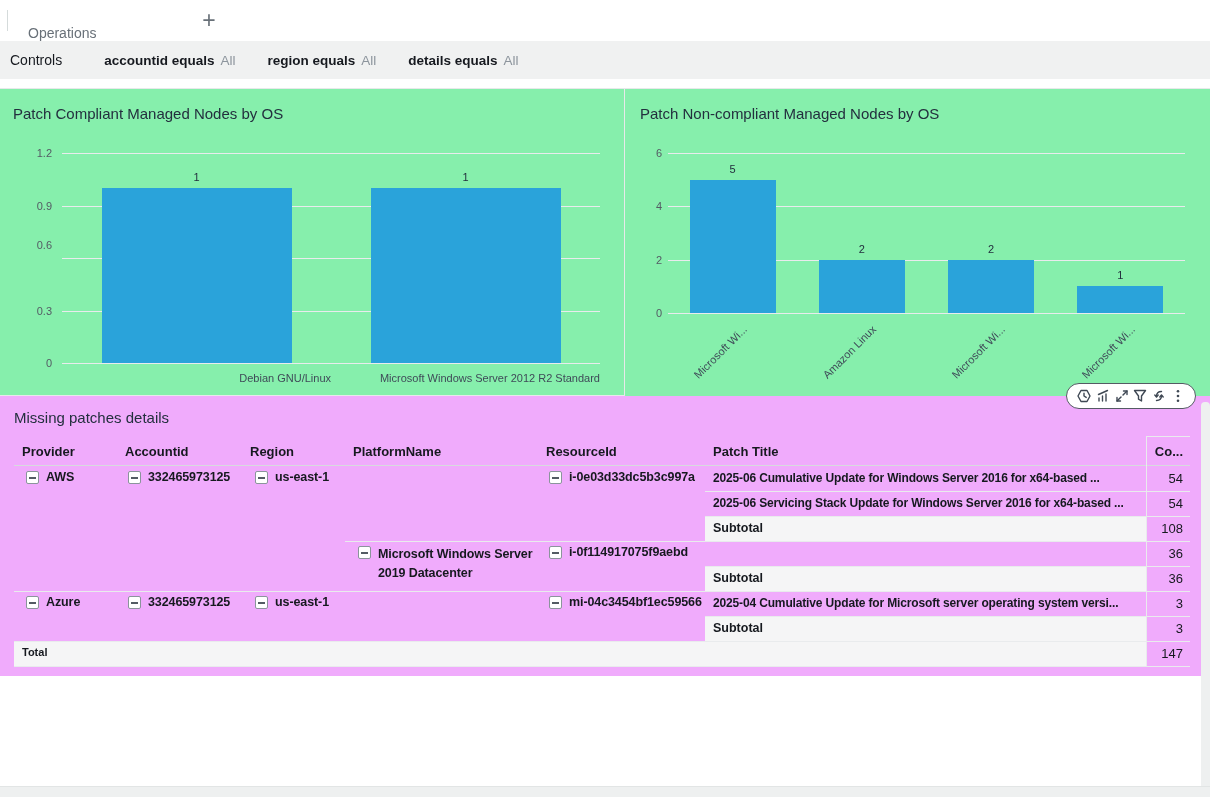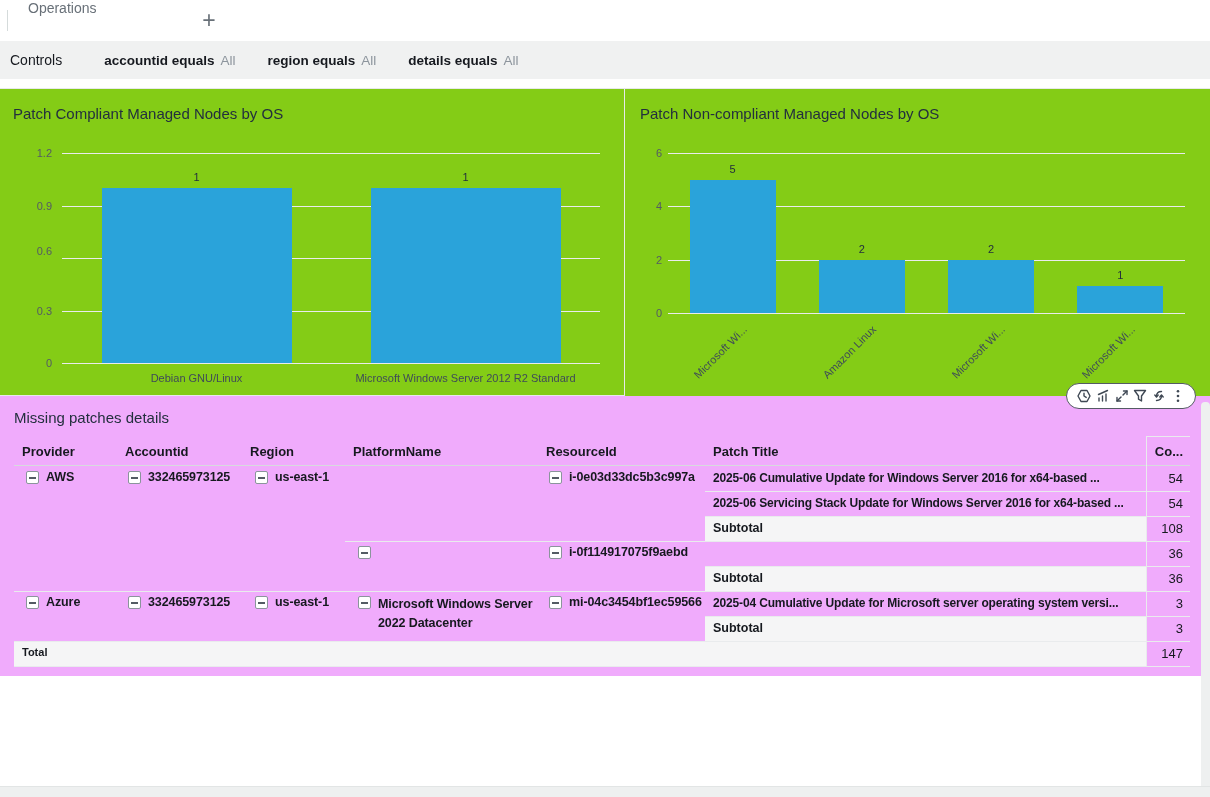--- a/index.html
+++ b/index.html
@@ -14,49 +14,49 @@
     --subtle:#f5f5f6;
     --hdrline:#d7dbdd;
   }
   *{box-sizing:border-box;margin:0;padding:0}
   html,body{width:1210px;height:797px;overflow:hidden}
   body{font-family:"Liberation Sans",sans-serif;background:#fff;color:var(--ink);position:relative}
 
   
   .tabbar{position:absolute;left:0;top:0;width:1210px;height:41px;background:#fff;z-index:5}
   .tabbar .edge{position:absolute;left:7px;top:10px;width:1px;height:21px;background:#d5dbdb}
-  .tab-op{position:absolute;left:18px;top:0;height:41px;display:flex;align-items:flex-start;
+  .tab-op{position:absolute;left:18px;top:0;height:41px;display:flex;align-items:flex-end;
           font-size:14px;color:var(--gray);padding:0 10px;cursor:pointer}
   .tab-active{position:absolute;left:96px;top:0;height:44px;background:#fff;z-index:6;
           border-left:1px solid #d5dbdb;border-right:1px solid #d5dbdb;
           display:flex;align-items:center;gap:8px;padding:0 14px 3px 14px;
           font-size:14px;font-weight:bold;color:var(--ink);cursor:pointer}
   .chev{width:12px;height:8px;display:inline-block}
   .tab-add{position:absolute;left:194px;top:5px;width:30px;height:30px;display:flex;
           align-items:center;justify-content:center;font-size:23px;font-weight:300;
           color:var(--gray);cursor:pointer}
 
   
   .controls{position:absolute;left:0;top:41px;width:1210px;height:38px;background:var(--ctrl-bg);
           display:flex;align-items:center;padding-left:10px;font-size:13.5px}
   .controls .clabel{color:var(--ink);font-size:14px;margin-right:42px}
   .fgroup{display:flex;align-items:center;gap:6px;margin-right:32px;cursor:pointer}
   .fgroup .fname{font-weight:bold;color:var(--ink)}
   .fgroup .fval{color:var(--faint)}
 
   
-  .panel{position:absolute;background:#84cc16;border-top:1px solid var(--border);border-bottom:1px solid var(--border)}
+  .panel{position:absolute;background:#86efac;border-top:1px solid var(--border);border-bottom:1px solid var(--border)}
   #panel-left{left:0;top:88px;width:625px;height:308px;border-right:1px solid var(--border)}
   #panel-right{left:625px;top:88px;width:585px;height:396px}
   .ctitle{position:absolute;left:13px;top:16px;font-size:15px;font-weight:500;color:var(--navy);white-space:nowrap}
   .gridline{position:absolute;height:1px;background:var(--grid)}
   .ytick{position:absolute;font-size:11px;color:#545b64;text-align:right;width:30px}
   .bar{position:absolute;background:var(--blue)}
   .blabel{position:absolute;font-size:11px;color:var(--navy);text-align:center}
-  .xlabel{position:absolute;font-size:11px;color:#3f4b58;text-align:center;white-space:nowrap}
+  .xlabel{position:absolute;font-size:11px;color:#3f4b58;text-align:right;white-space:nowrap}
   .xrot{position:absolute;width:0;height:0}
   .xrot span{position:absolute;right:0;top:0;font-size:11px;color:#3f4b58;white-space:nowrap;
              transform:rotate(-45deg);transform-origin:top right;display:block}
 
   
   .vtoolbar{position:absolute;left:1066px;top:383px;height:26px;width:130px;background:#fff;
             border:1.6px solid #545b64;border-radius:14px;display:flex;align-items:center;
             justify-content:space-between;padding:0 10px;z-index:8}
   .vtoolbar .ticon{width:14px;height:14px;display:flex;align-items:center;justify-content:center;cursor:pointer}
   .vtoolbar svg{stroke:#3f4854;fill:none;stroke-width:1.4;stroke-linecap:round;stroke-linejoin:round}
@@ -114,21 +114,21 @@
 </div>
 
 <div class="panel" id="panel-left">
   <div class="ctitle">Patch Compliant Managed Nodes by OS</div>
   <div id="chart0">
       <div class="gridline" style="left: 62px; top: 274px; width: 538px;"></div>
       <div class="ytick" style="left: 22px; top: 268px;">0</div>
       <div class="gridline" style="left: 62px; top: 221.5px; width: 538px;"></div>
       <div class="ytick" style="left: 22px; top: 215.5px;">0.3</div>
       <div class="gridline" style="left: 62px; top: 169px; width: 538px;"></div>
-      <div class="ytick" style="left: 22px; top: 156px;">0.6</div>
+      <div class="ytick" style="left: 22px; top: 150px;">0.6</div>
       <div class="gridline" style="left: 62px; top: 116.5px; width: 538px;"></div>
       <div class="ytick" style="left: 22px; top: 110.5px;">0.9</div>
       <div class="gridline" style="left: 62px; top: 64px; width: 538px;"></div>
       <div class="ytick" style="left: 22px; top: 58px;">1.2</div>
       <div class="bar" style="left: 101.5px; top: 99px; width: 190px; height: 175px; background: rgb(42, 163, 218);"></div>
       <div class="blabel" style="left: 176.5px; top: 82px; width: 40px;">1</div>
       <div class="xlabel" style="left: 62px; top: 283px; width: 269px;">Debian GNU/Linux</div>
       <div class="bar" style="left: 370.5px; top: 99px; width: 190px; height: 175px; background: rgb(42, 163, 218);"></div>
       <div class="blabel" style="left: 445.5px; top: 82px; width: 40px;">1</div>
       <div class="xlabel" style="left: 331px; top: 283px; width: 269px;">Microsoft Windows Server 2012 R2 Standard</div>
@@ -261,20 +261,21 @@
   <div class="num" style="top:75px">54</div>
 
   <div class="patch" style="left:713px;top:100px">2025-06 Servicing Stack Update for Windows Server 2016 for x64-based ...</div>
   <div class="num" style="top:100px">54</div>
 
   <div class="sublabel" style="top:125px">Subtotal</div>
   <div class="num" style="top:125px">108</div>
 
   <div class="cell wrapcell" style="left:358px;top:149px">
     <span class="mbox"></span>
+    <span class="txt">Microsoft Windows Server 2019 Datacenter</span>
   </div>
   <div class="cell" style="left:549px;top:149px">
     <span class="mbox"></span>
     <span class="txt">i-0f114917075f9aebd</span>
   </div>
   <div class="num" style="top:150px">36</div>
 
   <div class="sublabel" style="top:175px">Subtotal</div>
   <div class="num" style="top:175px">36</div>
 
@@ -283,24 +284,20 @@
     <span class="txt">Azure</span>
   </div>
   <div class="cell" style="left:128px;top:199px">
     <span class="mbox"></span>
     <span class="txt">332465973125</span>
   </div>
   <div class="cell" style="left:255px;top:199px">
     <span class="mbox"></span>
     <span class="txt">us-east-1</span>
   </div>
-  <div class="cell wrapcell" style="left:358px;top:199px">
-    <span class="mbox"></span>
-    <span class="txt">Microsoft Windows Server 2022 Datacenter</span>
-  </div>
   <div class="cell" style="left:549px;top:199px">
     <span class="mbox"></span>
     <span class="txt">mi-04c3454bf1ec59566</span>
   </div>
   <div class="patch" style="left:713px;top:200px">2025-04 Cumulative Update for Microsoft server operating system versi...</div>
   <div class="num" style="top:200px">3</div>
 
   <div class="sublabel" style="top:225px">Subtotal</div>
   <div class="num" style="top:225px">3</div>
 

